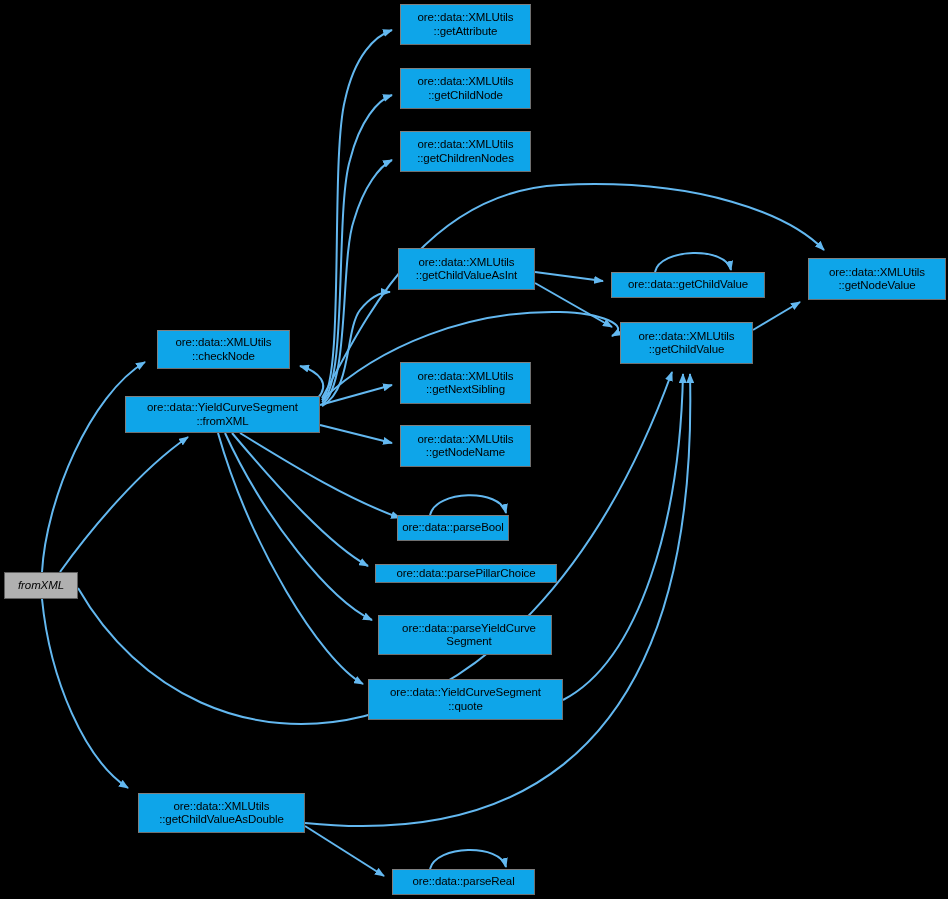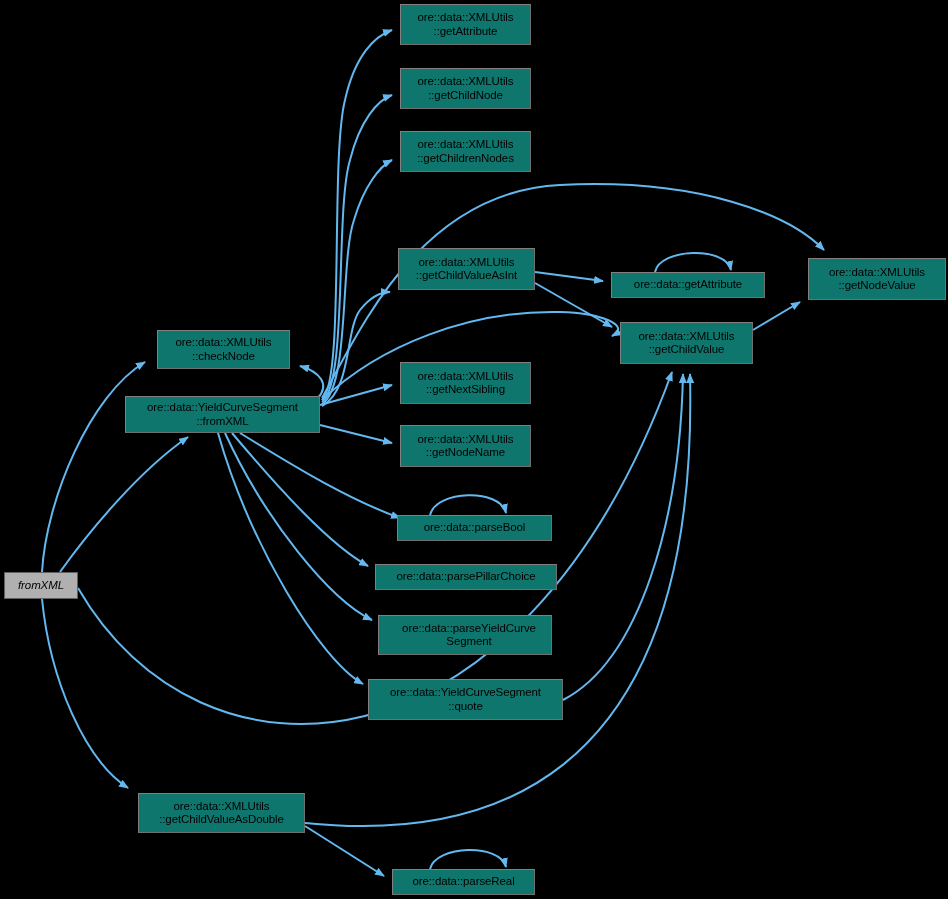--- a/index.html
+++ b/index.html
@@ -1,19 +1,19 @@
 <!DOCTYPE html>
 <html><head>
 <meta charset="utf-8">
 <style>
   html,body{margin:0;padding:0;background:#000;}
   #canvas{position:relative;width:948px;height:899px;background:#000;overflow:hidden;
           font-family:"Liberation Sans","DejaVu Sans",sans-serif;}
   svg.edges{position:absolute;left:0;top:0;width:948px;height:899px;}
-  .node{position:absolute;box-sizing:border-box;background:#0f766e;
+  .node{position:absolute;box-sizing:border-box;background:#0ea5e9;
         border:1px solid #808080;border-right-color:#707070;border-bottom-color:#707070;
         display:flex;align-items:center;justify-content:center;text-align:center;
         color:#000;font-size:11.5px;line-height:13.5px;letter-spacing:-0.1px;}
   .node.root{background:#b0b0b0;border:1px solid #606060;font-style:italic;}
   .node .lbl{display:block;white-space:pre-line;padding:0 3px;}
 </style>
 </head>
 <body>
 
 <div id="canvas">
@@ -98,36 +98,36 @@
 ::getChildValueAsInt</span>
   </div>
   <div class="node" style="left:400px;top:362px;width:131px;height:42px;">
     <span class="lbl">ore::data::XMLUtils
 ::getNextSibling</span>
   </div>
   <div class="node" style="left:400px;top:425px;width:131px;height:42px;">
     <span class="lbl">ore::data::XMLUtils
 ::getNodeName</span>
   </div>
-  <div class="node" style="left:397px;top:515px;width:155px;height:26px;">
+  <div class="node" style="left:397px;top:515px;width:112px;height:26px;">
     <span class="lbl">ore::data::parseBool</span>
   </div>
-  <div class="node" style="left:375px;top:564px;width:182px;height:26px;">
+  <div class="node" style="left:375px;top:564px;width:182px;height:19px;">
     <span class="lbl">ore::data::parsePillarChoice</span>
   </div>
   <div class="node" style="left:378px;top:615px;width:174px;height:40px;padding-left:8px;">
     <span class="lbl">ore::data::parseYieldCurve
 Segment</span>
   </div>
   <div class="node" style="left:368px;top:679px;width:195px;height:41px;">
     <span class="lbl">ore::data::YieldCurveSegment
 ::quote</span>
   </div>
   <div class="node" style="left:611px;top:272px;width:154px;height:26px;">
-    <span class="lbl">ore::data::getAttribute</span>
+    <span class="lbl">ore::data::getChildValue</span>
   </div>
   <div class="node" style="left:620px;top:322px;width:133px;height:42px;">
     <span class="lbl">ore::data::XMLUtils
 ::getChildValue</span>
   </div>
   <div class="node" style="left:808px;top:258px;width:138px;height:42px;">
     <span class="lbl">ore::data::XMLUtils
 ::getNodeValue</span>
   </div>
   <div class="node" style="left:138px;top:793px;width:167px;height:40px;">

